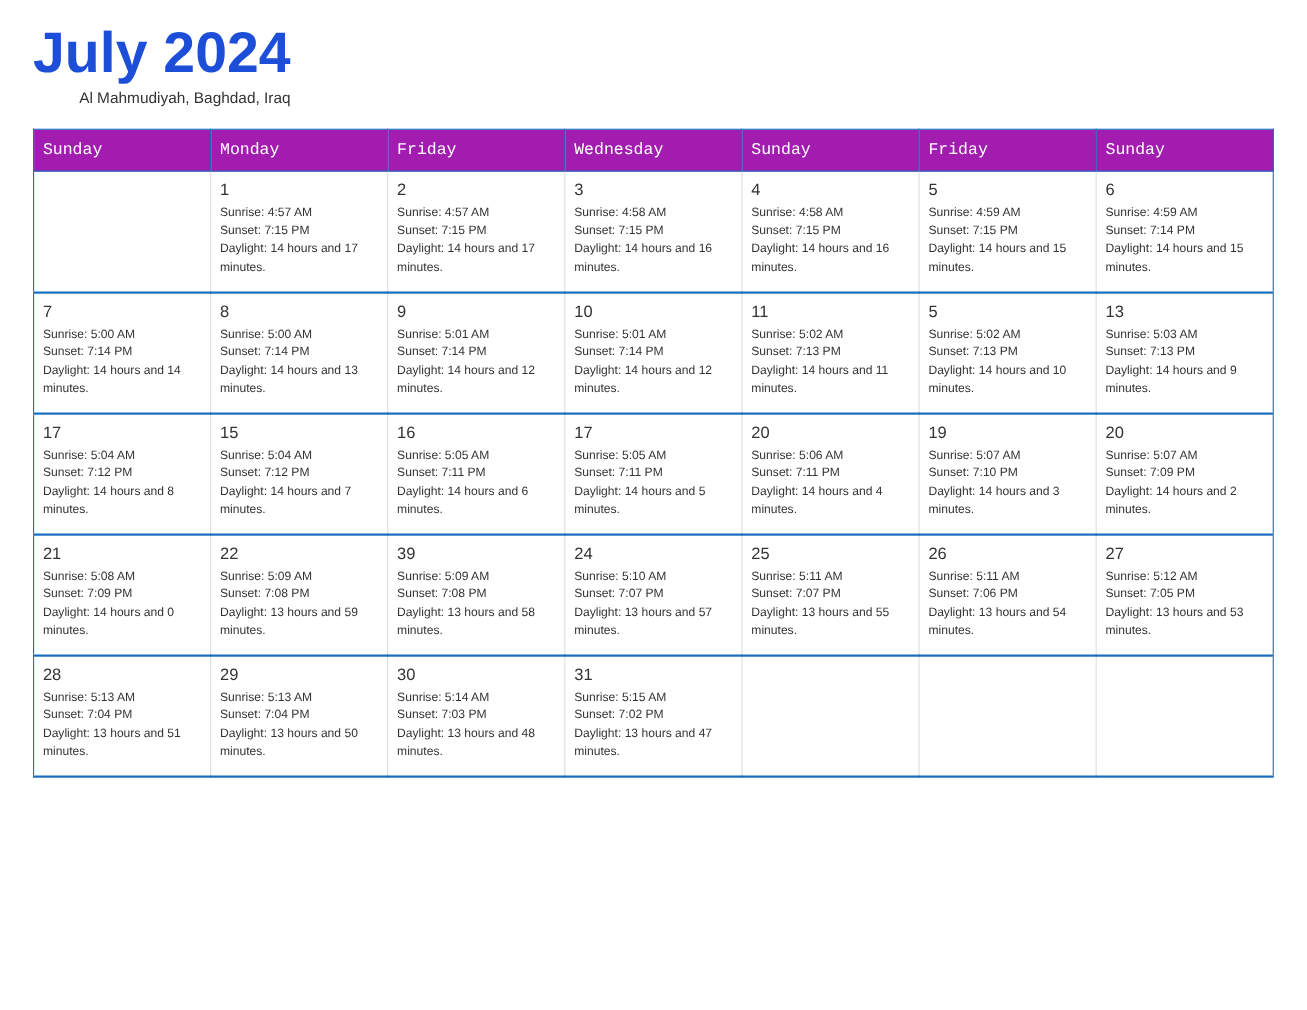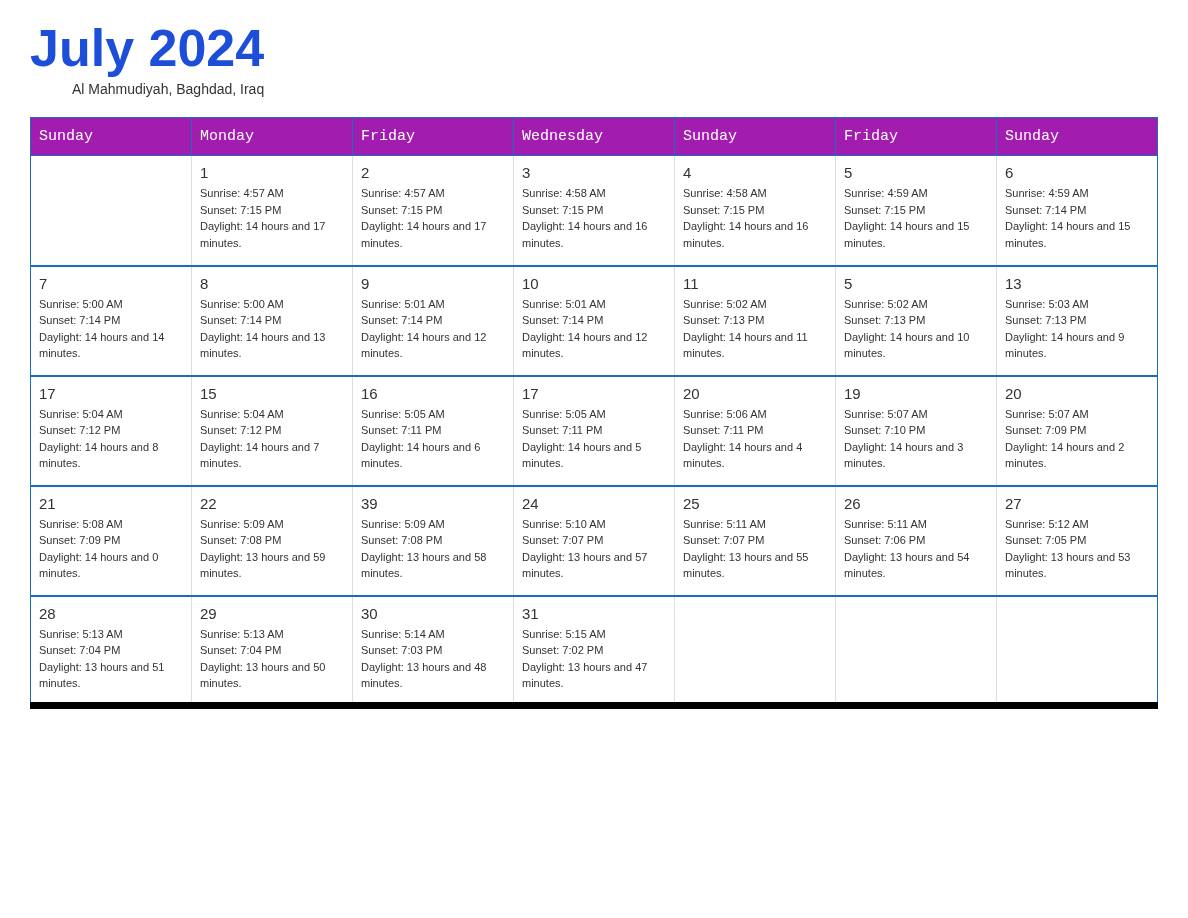--- a/index.html
+++ b/index.html
@@ -75,21 +75,21 @@
       font-weight: normal;
       margin-bottom: 4px;
       display: block;
     }
     .day-detail {
       font-size: 11px;
       line-height: 1.5;
       color: #333;
     }
     tbody tr:last-child td {
-      border-bottom: 7px solid #000000;
+      border-bottom: 1px solid #000000;
     }
   </style>
 </head>
 <body>
 
 <div class="header">
   <div class="title-block">
     <div class="month-year">July 2024</div>
     <div class="location">Al Mahmudiyah, Baghdad, Iraq</div>
   </div>

